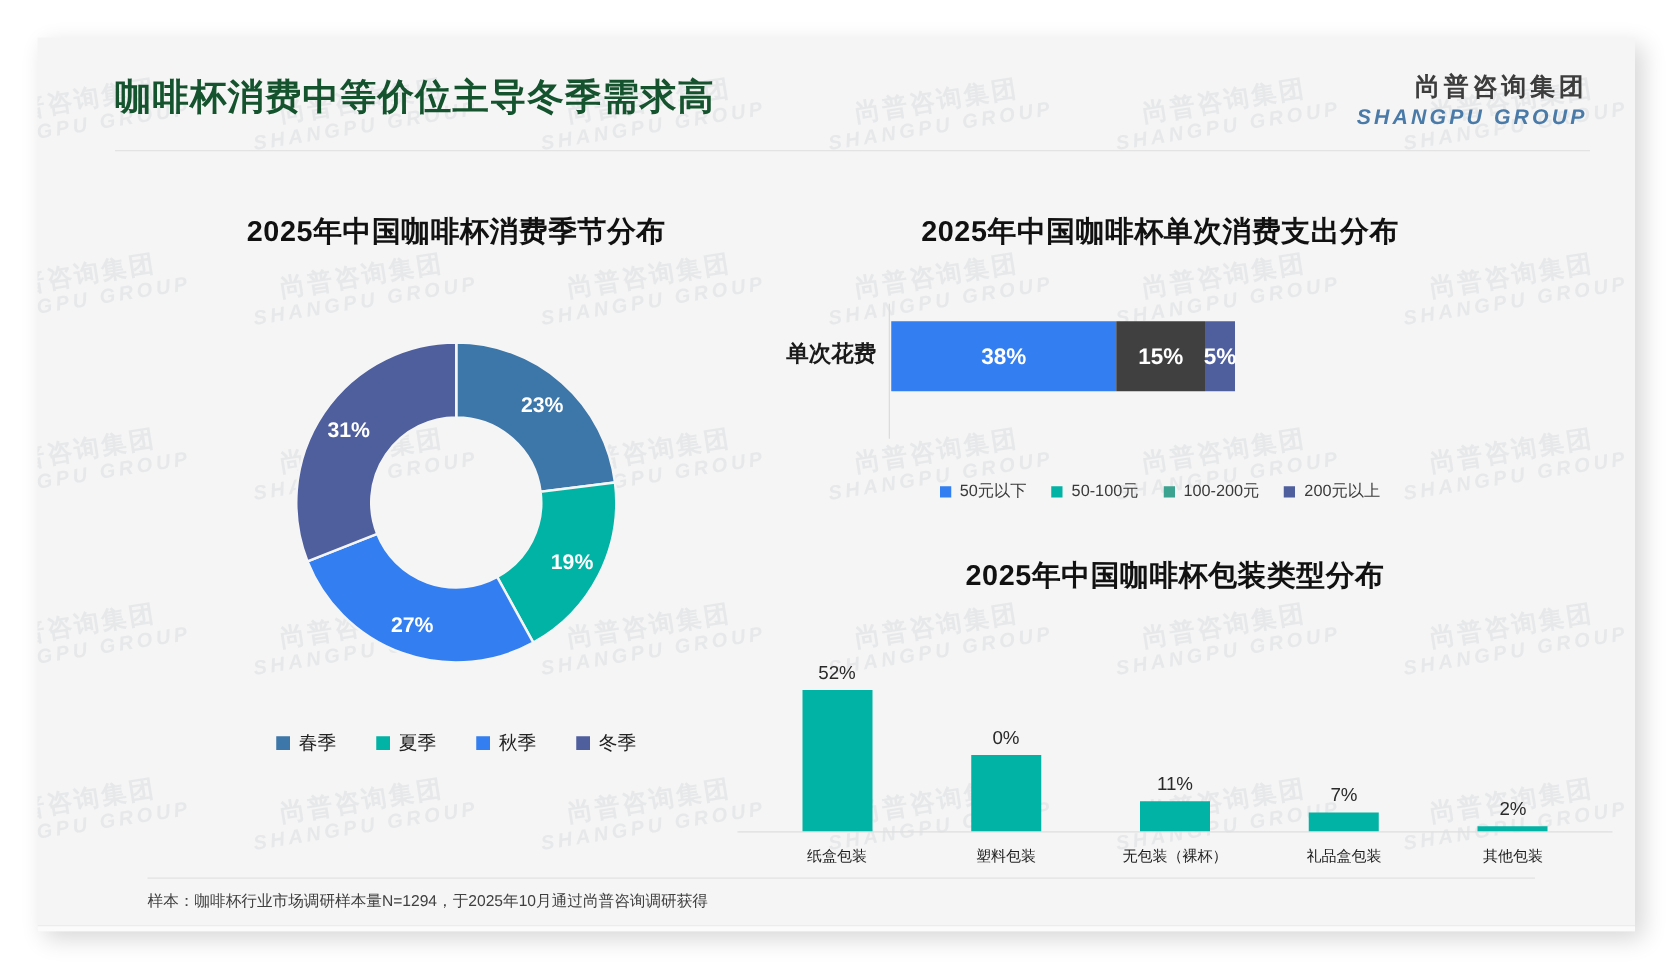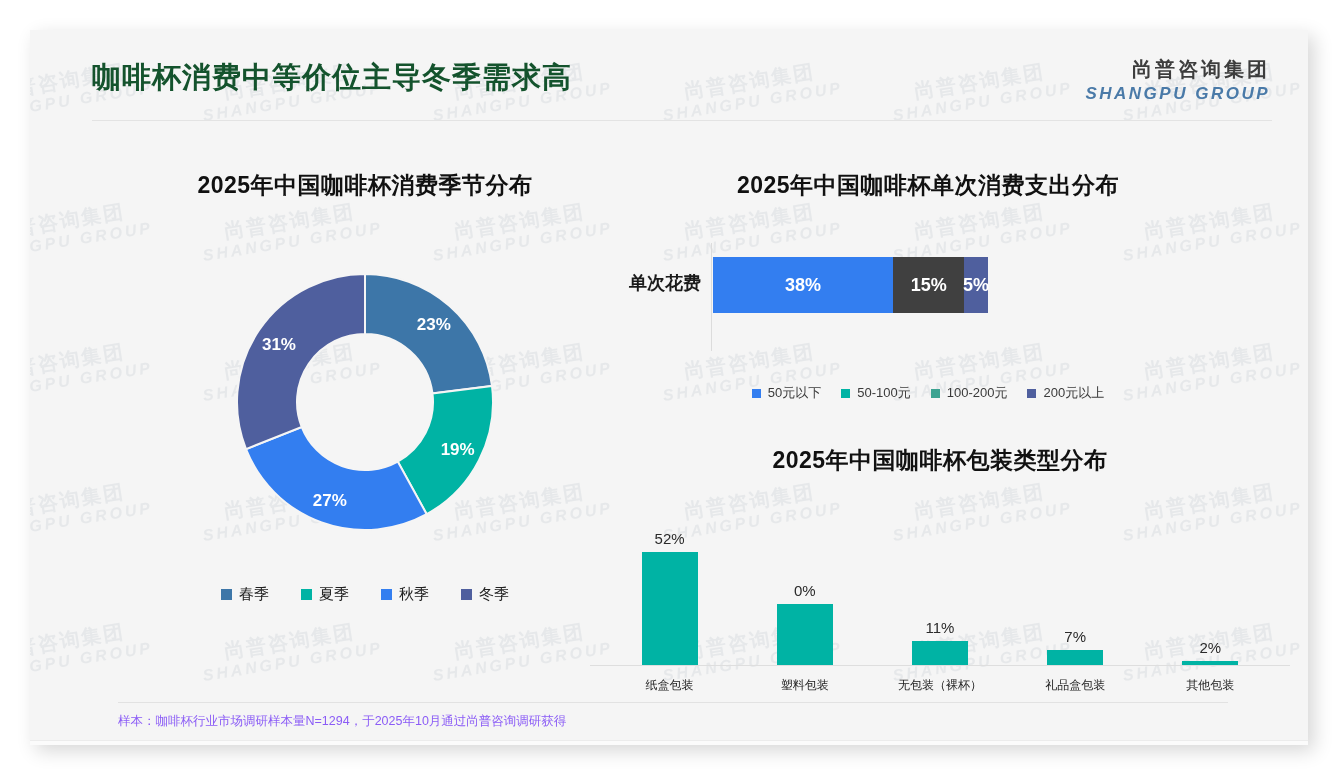--- a/index.html
+++ b/index.html
@@ -145,21 +145,21 @@
     font-size: 12px; color: #1d1d1d;
   }
 
   
   .sample-rule {
     position: absolute; left: 88px; top: 672px;
     width: 1110px; height: 1px; background: #e2e2e2; z-index: 3;
   }
   .sample-note {
     position: absolute; left: 88px; top: 683px;
-    font-size: 12.5px; color: #8b5cf6; z-index: 3;
+    font-size: 12.5px; color: #404040; z-index: 3;
   }
 
   
   .footer {
     position: absolute; left: 0; top: 710px;
     width: 100%; height: 36px;
     background: #fbfbfb;
     border-top: 1px solid #ececec;
     z-index: 3;
   }

